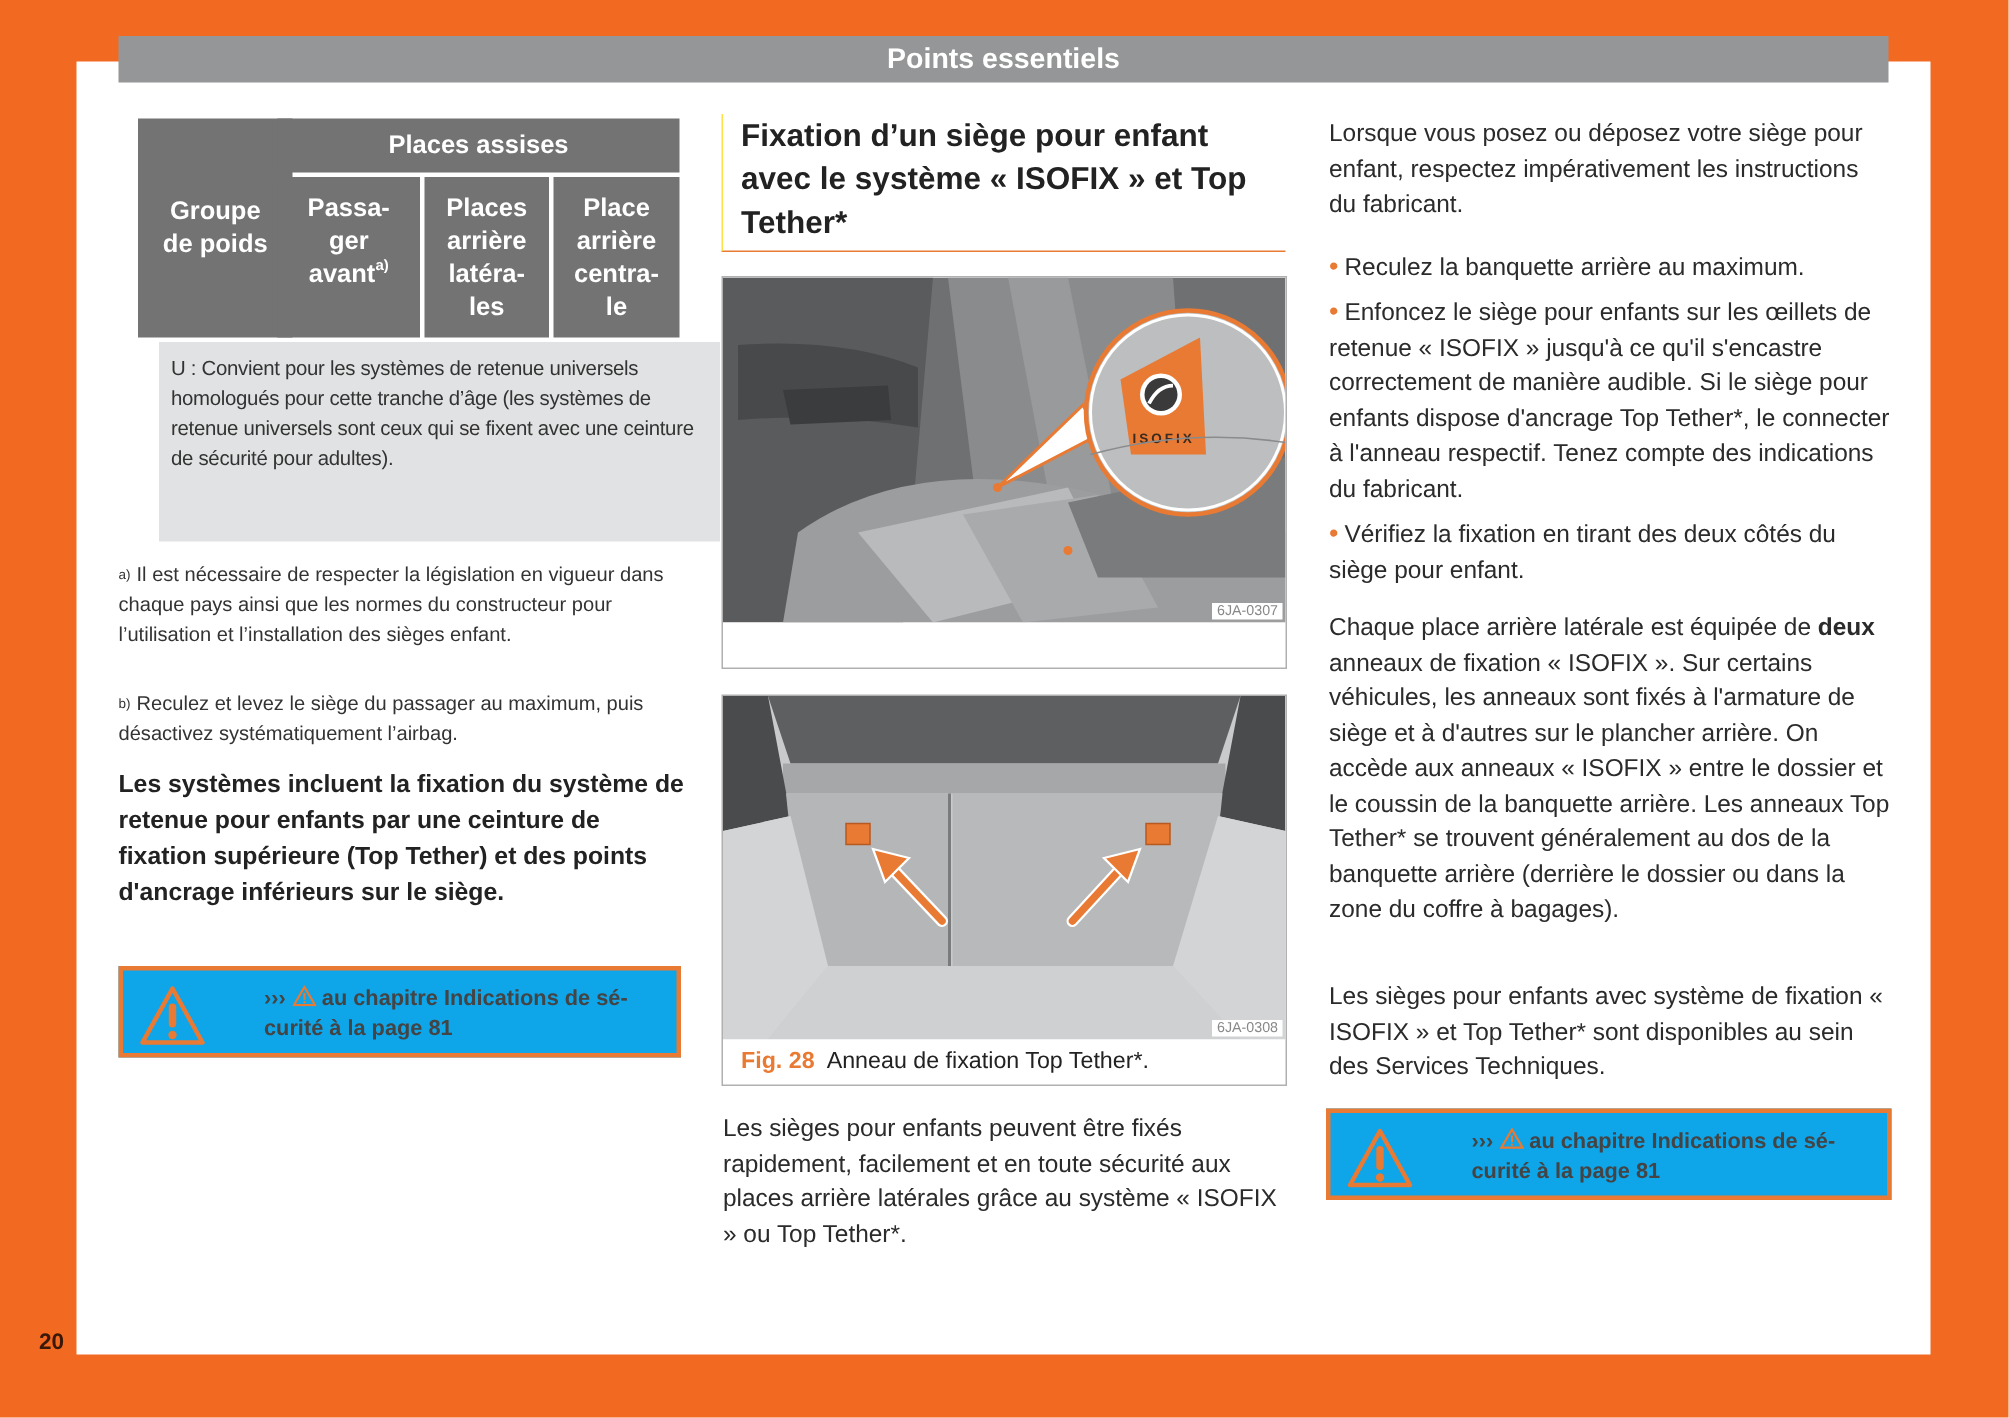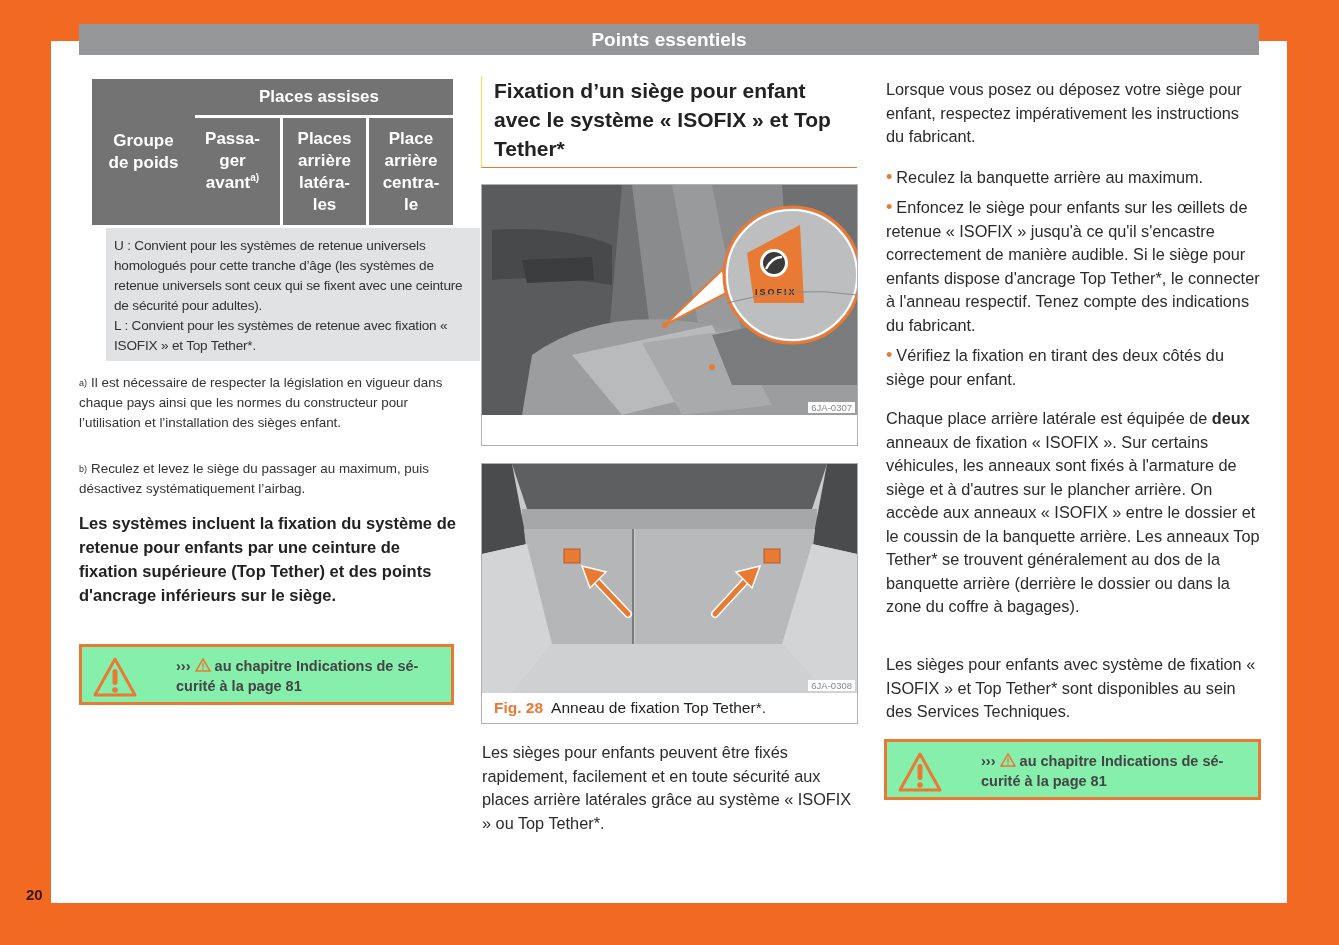--- a/index.html
+++ b/index.html
@@ -11,21 +11,21 @@
   .pagenum { position: absolute; left: 26px; top: 886px; font-family: "Liberation Sans", sans-serif; font-weight: bold; font-size: 15px; color: #3a1808; }
   .cell { position: absolute; background: #737373; color: #fff; font-family: "Liberation Sans", sans-serif; font-weight: bold;
           font-size: 17px; line-height: 22px; text-align: center; display: flex; align-items: center; justify-content: center; }
   .cell sup { font-size: 10px; vertical-align: top; line-height: 12px; }
   .note { position: absolute; left: 79px; top: 228px; width: 374px; height: 133px; background: #e1e2e3;
           font-family: "Liberation Sans", sans-serif; font-size: 13.6px; line-height: 20px; padding: 8px 8px 0 8px; color: #333; letter-spacing: -0.2px; margin-left: 27px; }
   .fn { position: absolute; left: 79px; width: 380px; font-family: "Liberation Sans", sans-serif; font-size: 13.4px; line-height: 20px; color: #333; }
   .fn .mk { font-size: 9px; vertical-align: top; margin-right: 4px; }
   .boldpara { position: absolute; left: 79px; top: 511px; width: 380px; font-family: "Liberation Sans", sans-serif; font-weight: bold; font-size: 16.5px; line-height: 24px; color: #222; }
 
-  .warn { position: absolute; border: 3px solid #e97a33; background: #86efac; }
+  .warn { position: absolute; border: 3px solid #e97a33; background: #0ea5e9; }
   .warn .wicon { position: absolute; left: 10px; top: 9px; width: 46px; height: 42px; }
   .warn .wtext { position: absolute; left: 94px; top: 9px; font-family: "Liberation Sans", sans-serif; font-weight: bold; font-size: 14.5px; line-height: 20px; color: #444; }
   .warn .wtext .mini { display: inline-block; width: 16px; height: 14px; vertical-align: -1px; }
 
   
   .heading { position: absolute; left: 481px; top: 76px; width: 376px; height: 92px; border-left: 1px solid #fde047; border-bottom: 1px solid #e97a33;
              padding-left: 12px; font-family: "Liberation Sans", sans-serif; font-weight: bold; font-size: 21px; line-height: 29px; color: #222; }
   .fig { position: absolute; left: 481px; width: 377px; border: 1px solid #b0b0b0; background: #fff; }
   .fig .img { position: relative; width: 100%; overflow: hidden; }
   .fig .code { position: absolute; right: 2px; bottom: 2px; background: #fff; color: #888; font-family: "Liberation Sans", sans-serif; font-size: 9.5px; padding: 0 3px; }
@@ -61,21 +61,20 @@
     <span>les</span>
   </div>
   <div class="cell" style="left:369px;top:118px;width:84px;height:107px;flex-direction:column;">
     <span>Place</span>
     <span>arrière</span>
     <span>centra-</span>
     <span>le</span>
   </div>
   <div class="note">
     <div>U : Convient pour les systèmes de retenue universels homologués pour cette tranche d’âge (les systèmes de retenue universels sont ceux qui se fixent avec une ceinture de sécurité pour adultes).</div>
-    <div>L : Convient pour les systèmes de retenue avec fixation « ISOFIX » et Top Tether*.</div>
   </div>
 </div>
 
 <div class="fn" style="top:373px;">
   <span class="mk">a)</span><span>Il est nécessaire de respecter la législation en vigueur dans chaque pays ainsi que les normes du constructeur pour l’utilisation et l’installation des sièges enfant.</span>
 </div>
 <div class="fn" style="top:459px;">
   <span class="mk">b)</span><span>Reculez et levez le siège du passager au maximum, puis désactivez systématiquement l’airbag.</span>
 </div>
 

